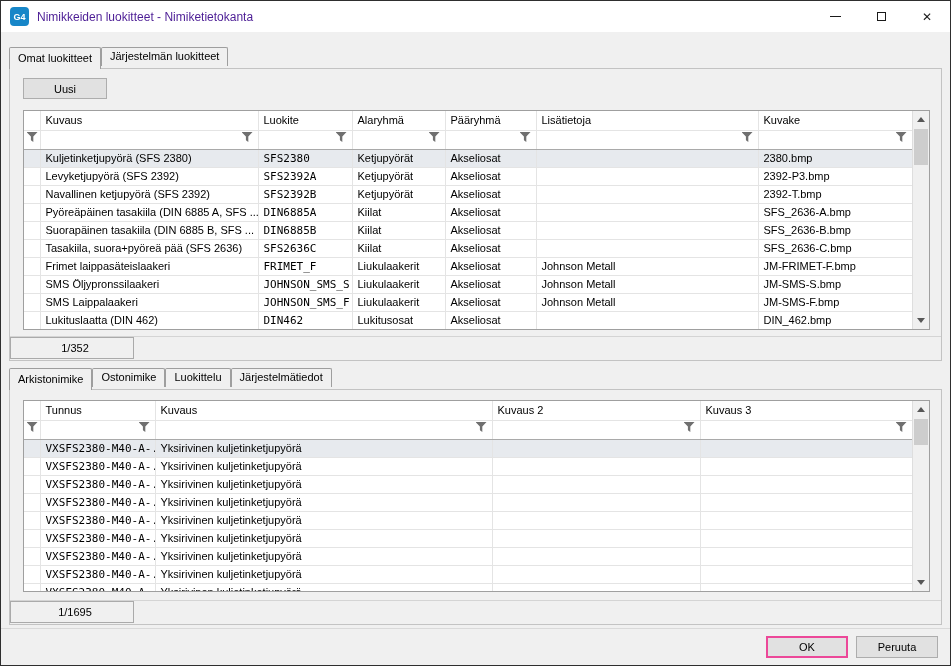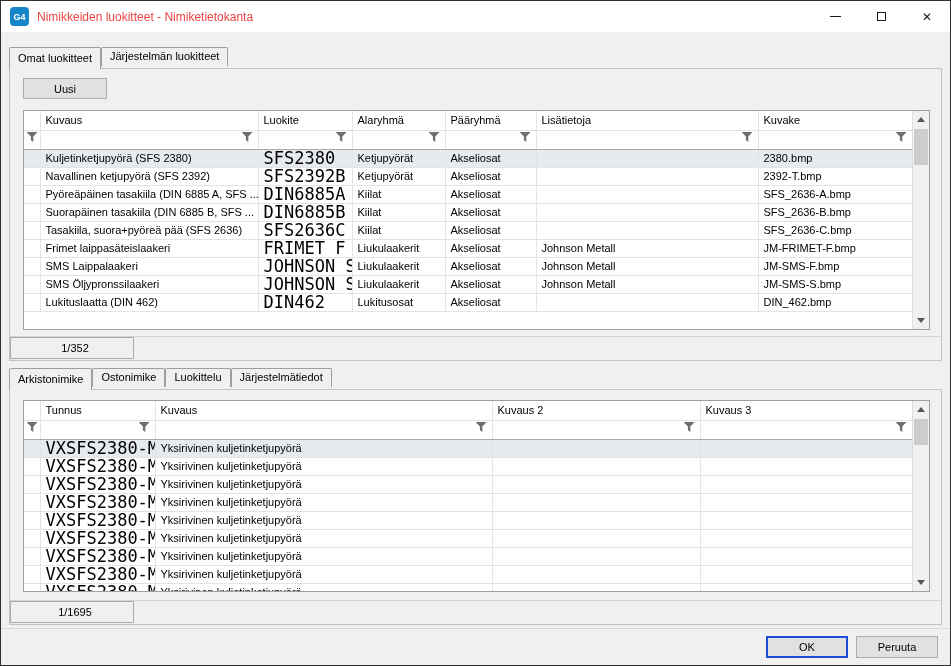--- a/index.html
+++ b/index.html
@@ -6,45 +6,45 @@
   html,body { margin:0; padding:0; background:#888; }
   .window {
     position:relative; width:951px; height:666px;
     border:1px solid #2e2e2e; background:#f0f0f0;
     font-family:"Liberation Sans","DejaVu Sans",sans-serif;
     font-size:11px; color:#000; overflow:hidden;text-decoration:underline;
   }
   
   .titlebar { position:absolute; top:0; left:0; right:0; height:31px; background:#ffffff; display:flex; align-items:center; }
   .app-icon { width:19px; height:19px; margin-left:9px; background:#1786c8; border-radius:4px; color:#fff; font-size:9px; font-weight:bold; display:flex; align-items:center; justify-content:center; }
-  .title-text { margin-left:8px; font-size:12px; color:#ef4444; }
+  .title-text { margin-left:8px; font-size:12px; color:#4c1d95; }
   .caption-controls { position:absolute; right:0; top:0; height:31px; display:flex; }
   .cap-btn { width:46px; height:31px; display:flex; align-items:center; justify-content:center; cursor:default; }
   .min-glyph { width:11px; height:1px; background:#1a1a1a; }
   .max-glyph { width:9px; height:9px; border:1px solid #1a1a1a; background:transparent; }
   .close-glyph { font-size:12px; color:#1a1a1a; line-height:1; }
   
   .tabstrip { position:absolute; left:8px; height:22px; display:flex; align-items:flex-start; z-index:3; }
   .tab { height:19px; margin-bottom:1px; padding:2px 8px 0 8px; background:#f0f0f0; border:1px solid #9e9e9e; border-bottom:none; border-radius:2px 2px 0 0; white-space:nowrap; cursor:default; }
   .tab.active { height:22px; margin-bottom:0; padding-top:4px; z-index:4; }
   .panel { position:absolute; left:8px; width:933px; border:1px solid #c3c3c3; background:#f0f0f0; z-index:1; }
   
   .btn { font-family:inherit; font-size:11px; color:#000; background:#e1e1e1; border:1px solid #adadad; height:22px; cursor:default; }
-  .btn.default { border:2px solid #1d4ed8; }
+  .btn.default { border:2px solid #ec4899; }
   
   .grid { position:absolute; border:1px solid #9f9f9f; background:#ffffff; overflow:hidden; }
   .tbl-wrap { position:absolute; left:0; top:0; right:17px; bottom:0; overflow:hidden; background:#fff; }
   table { border-collapse:collapse; table-layout:fixed; width:888px;border-radius:24px; }
   th, td { padding:0 5px; height:18px; line-height:17px; font-weight:normal; text-align:left; white-space:nowrap; overflow:hidden; border-right:1px solid #e4e4e4; border-bottom:1px solid #e4e4e4; font-size:11px; }
   thead tr.names th { height:19px; border-bottom:1px solid #e4e4e4; background:#fff; }
   thead tr.filters th { height:19px; border-bottom:1px solid #a9a9a9; background:#fff; text-align:right; vertical-align:middle; }
   td.ind, th.ind { padding:0 2px; }
   tbody tr.selected td { background:#e7eaee; }
   .funnel { display:inline-block; width:11px; height:10px; background:#6f6f6f; clip-path:polygon(0 0,100% 0,62% 45%,62% 100%,40% 82%,40% 45%); margin-bottom:1px; }
-  #grid1 td:nth-child(3), #grid2 td:nth-child(2) { font-family:"DejaVu Sans Mono","Liberation Mono",monospace; font-size:17px; }
+  #grid1 td:nth-child(3), #grid2 td:nth-child(2) { font-family:"DejaVu Sans Mono","Liberation Mono",monospace; font-size:11px; }
   
   .vscroll { position:absolute; top:0; right:0; bottom:0; width:17px; background:#f0f0f0; border-left:1px solid #dedede; }
   .sb-btn { position:absolute; left:0; width:16px; height:17px; display:flex; align-items:center; justify-content:center; }
   .sb-up { top:0; } .sb-down { bottom:0; }
   .tri-up { width:0; height:0; border-left:4px solid transparent; border-right:4px solid transparent; border-bottom:5px solid #575757; }
   .tri-down { width:0; height:0; border-left:4px solid transparent; border-right:4px solid transparent; border-top:5px solid #575757; }
   .sb-thumb { position:absolute; left:1px; width:14px; background:#cdcdcd; }
   
   .statusstrip { position:absolute; left:0; right:0; height:22px; border-top:1px solid #d4d4d4;text-align:center; }
   .counter-box { position:absolute; left:0; top:0; width:124px; height:22px; border:1px solid #aaaaaa; background:#f0f0f0; line-height:20px; padding-left:6px; }
@@ -120,20 +120,29 @@
                 <td class="ind"></td>
                 <td>Kuljetinketjupyörä (SFS 2380)</td>
                 <td>SFS2380</td>
                 <td>Ketjupyörät</td>
                 <td>Akseliosat</td>
                 <td></td>
                 <td>2380.bmp</td>
               </tr>
               <tr>
                 <td class="ind"></td>
+                <td>Levyketjupyörä (SFS 2392)</td>
+                <td>SFS2392A</td>
+                <td>Ketjupyörät</td>
+                <td>Akseliosat</td>
+                <td></td>
+                <td>2392-P3.bmp</td>
+              </tr>
+              <tr>
+                <td class="ind"></td>
                 <td>Navallinen ketjupyörä (SFS 2392)</td>
                 <td>SFS2392B</td>
                 <td>Ketjupyörät</td>
                 <td>Akseliosat</td>
                 <td></td>
                 <td>2392-T.bmp</td>
               </tr>
               <tr>
                 <td class="ind"></td>
                 <td>Pyöreäpäinen tasakiila (DIN 6885 A, SFS ...</td>
@@ -165,35 +174,35 @@
                 <td class="ind"></td>
                 <td>Frimet laippasäteislaakeri</td>
                 <td>FRIMET_F</td>
                 <td>Liukulaakerit</td>
                 <td>Akseliosat</td>
                 <td>Johnson Metall</td>
                 <td>JM-FRIMET-F.bmp</td>
               </tr>
               <tr>
                 <td class="ind"></td>
+                <td>SMS Öljypronssilaakeri</td>
+                <td>JOHNSON_SMS_S</td>
+                <td>Liukulaakerit</td>
+                <td>Akseliosat</td>
+                <td>Johnson Metall</td>
+                <td>JM-SMS-S.bmp</td>
+              </tr>
+              <tr>
+                <td class="ind"></td>
                 <td>SMS Laippalaakeri</td>
                 <td>JOHNSON_SMS_F</td>
                 <td>Liukulaakerit</td>
                 <td>Akseliosat</td>
                 <td>Johnson Metall</td>
                 <td>JM-SMS-F.bmp</td>
-              </tr>
-              <tr>
-                <td class="ind"></td>
-                <td>SMS Öljypronssilaakeri</td>
-                <td>JOHNSON_SMS_S</td>
-                <td>Liukulaakerit</td>
-                <td>Akseliosat</td>
-                <td>Johnson Metall</td>
-                <td>JM-SMS-S.bmp</td>
               </tr>
               <tr>
                 <td class="ind"></td>
                 <td>Lukituslaatta (DIN 462)</td>
                 <td>DIN462</td>
                 <td>Lukitusosat</td>
                 <td>Akseliosat</td>
                 <td></td>
                 <td>DIN_462.bmp</td>
               </tr>

